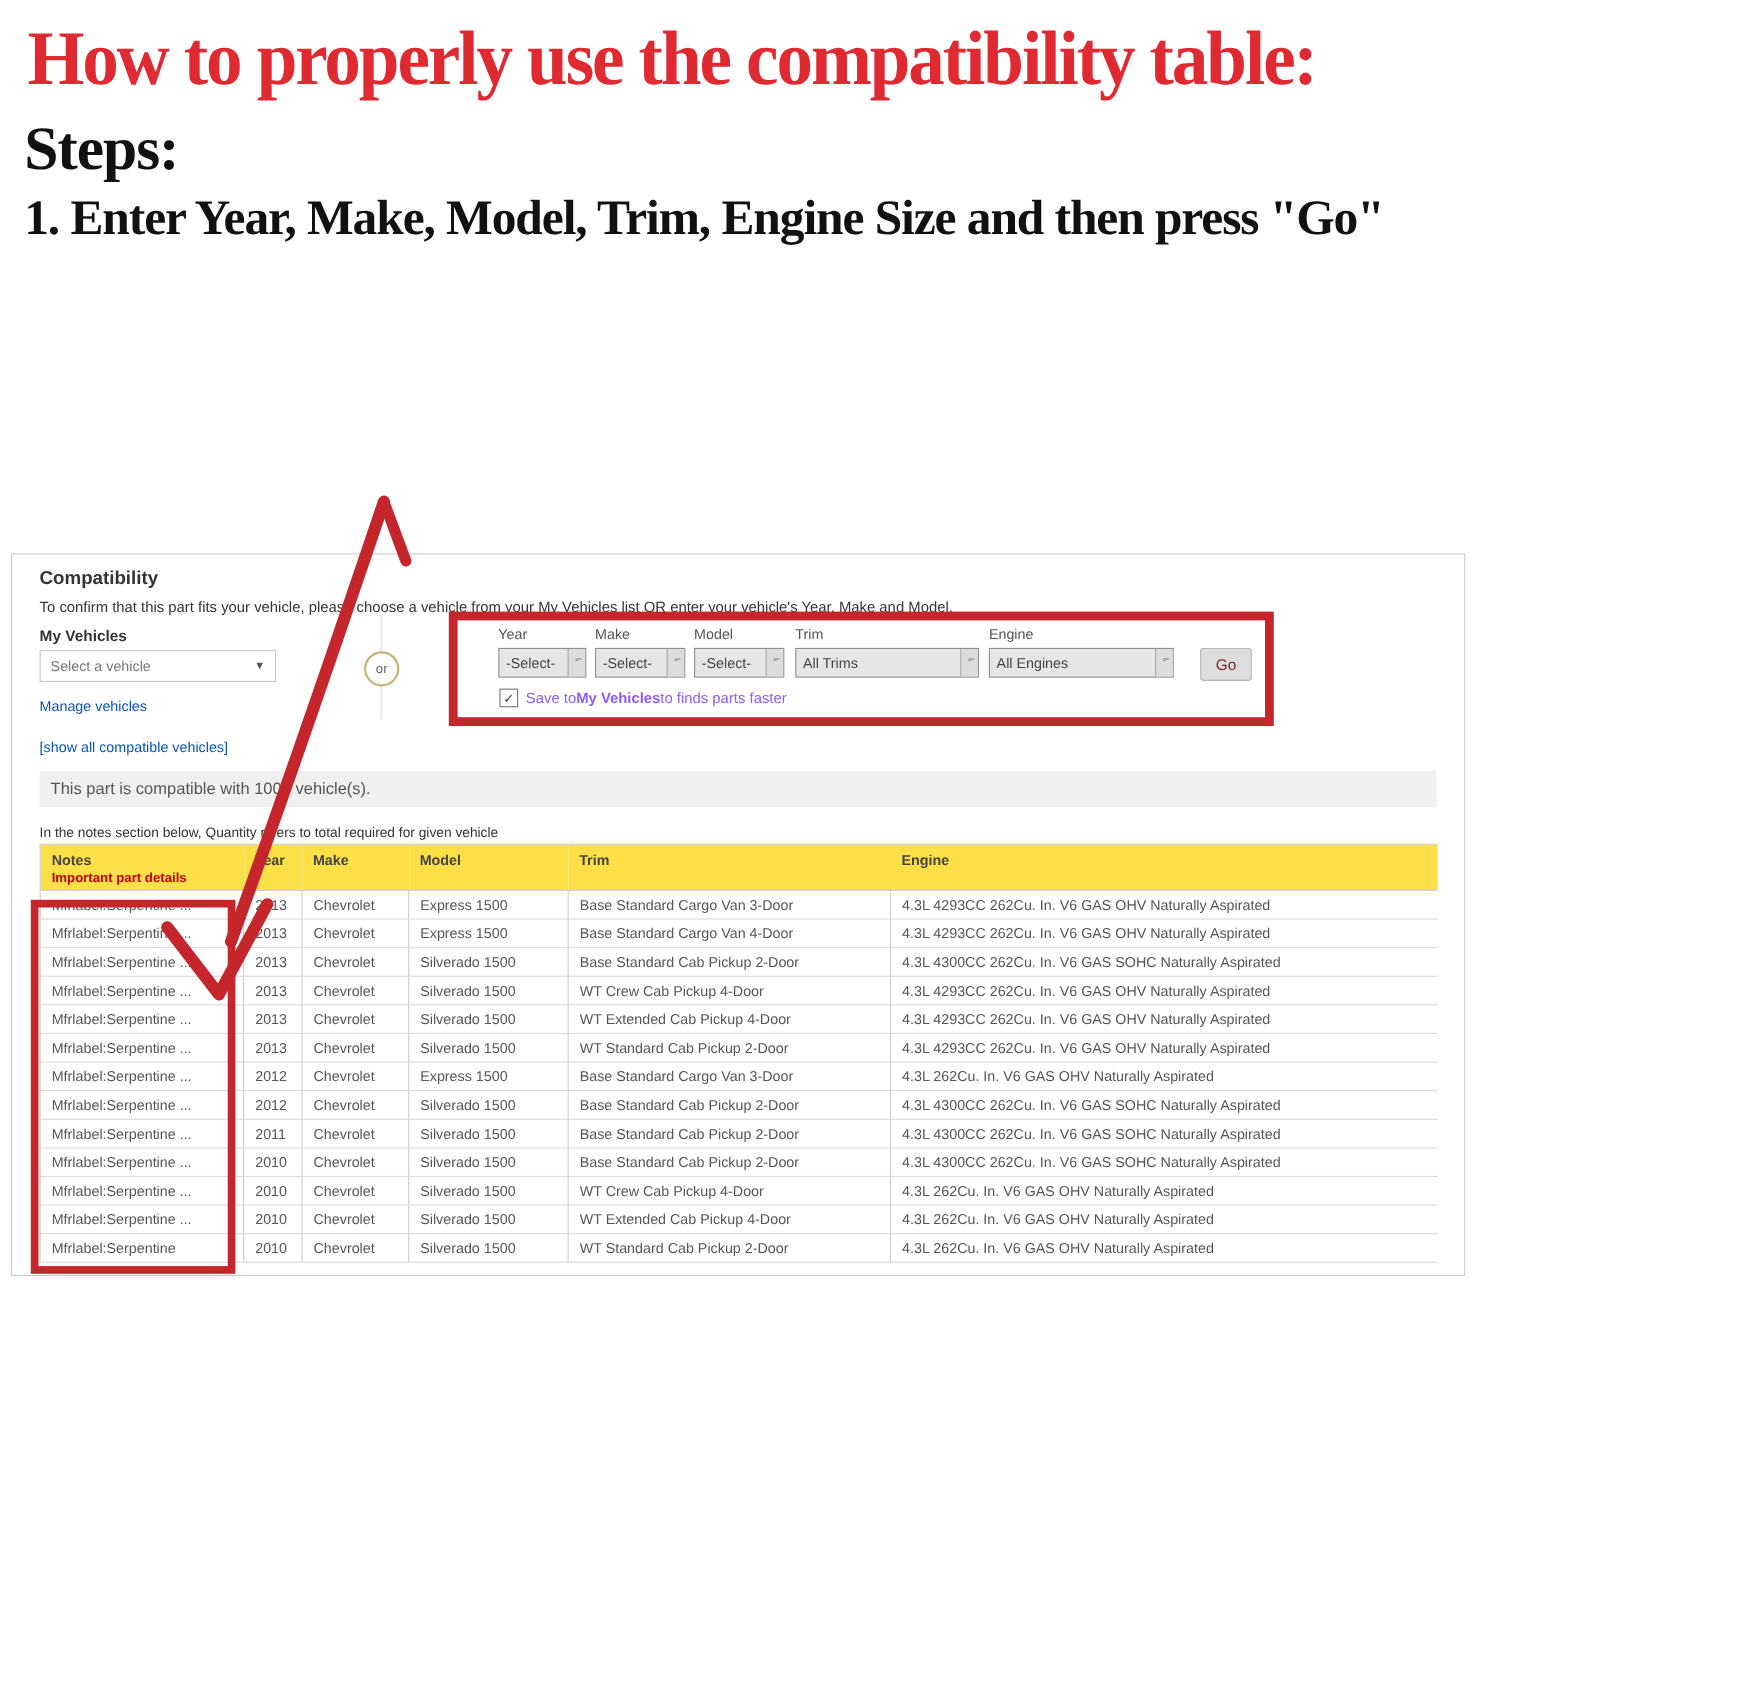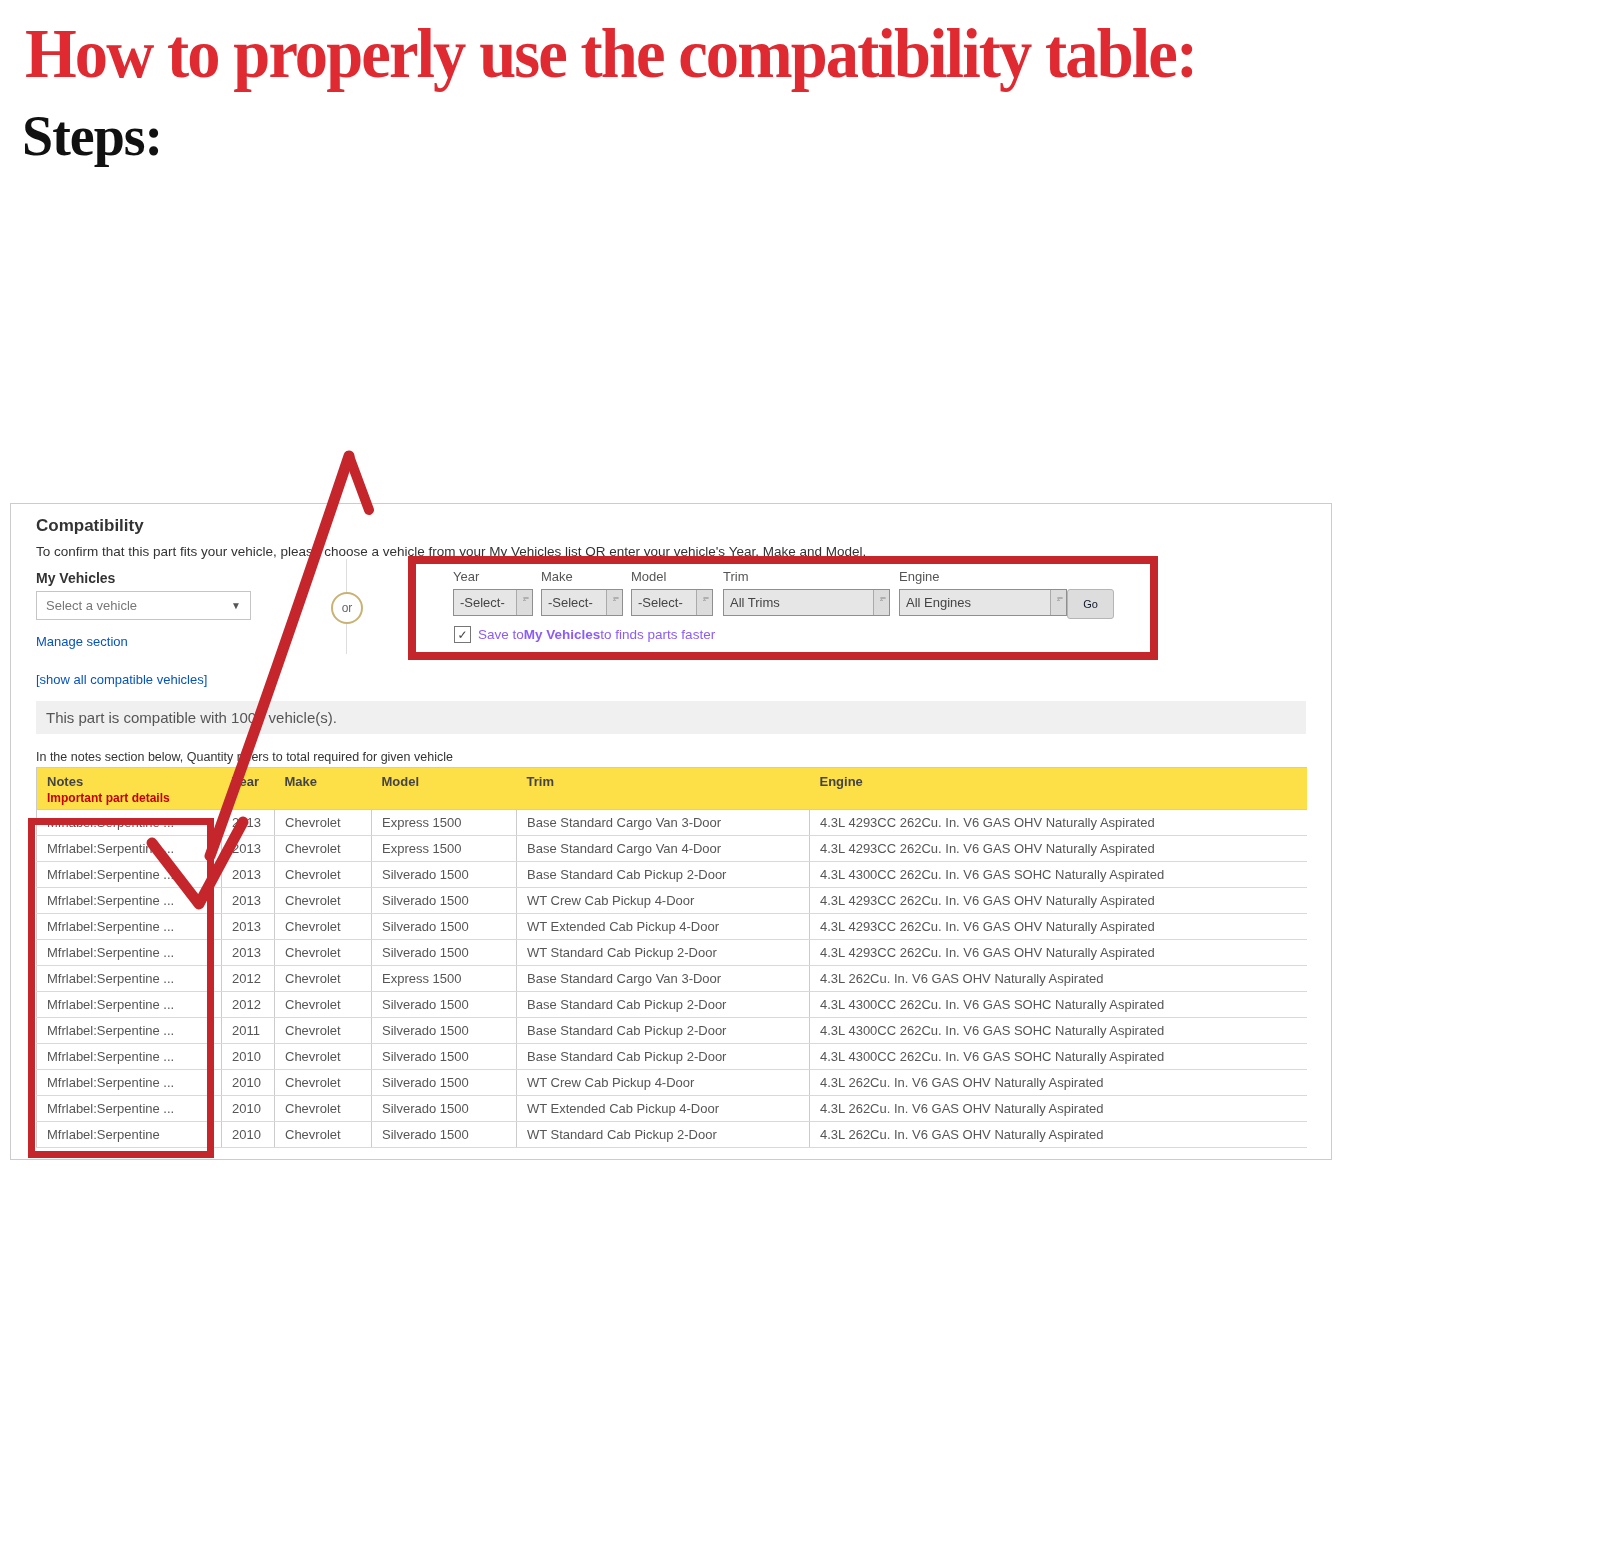--- a/index.html
+++ b/index.html
@@ -32,22 +32,22 @@
   .or-circle{position:absolute;left:320px;top:88px;width:28px;height:28px;border-radius:50%;
              border:2px solid #c9b274;background:#fff;display:flex;align-items:center;justify-content:center;
              font-size:12px;color:#666;}
   
   .f-label{position:absolute;font-size:13px;color:#555;top:65px;}
   .f-select{position:absolute;top:85px;height:27px;background:#e6e6e6;border:1px solid #8f8f8f;
             box-sizing:border-box;display:flex;align-items:stretch;font-size:13px;color:#444;cursor:pointer;}
   .f-select .val{flex:1;display:flex;align-items:center;padding-left:6px;white-space:nowrap;overflow:hidden;}
   .f-select .arr{width:15px;border-left:1px solid #aaa;background:#dcdcdc;display:flex;align-items:center;
                  justify-content:center;font-size:9px;color:#888;}
-  .go-btn{position:absolute;left:1056px;top:85px;width:45px;height:28px;background:#ddd;border:1px solid #b5b5b5;
-          border-radius:3px;font-size:11px;color:#0f172a;display:flex;align-items:center;justify-content:center;cursor:pointer;}
+  .go-btn{position:absolute;left:1080px;top:85px;width:45px;height:28px;background:#ddd;border:1px solid #b5b5b5;
+          border-radius:3px;font-size:14px;color:#7f1d1d;display:flex;align-items:center;justify-content:center;cursor:pointer;}
   .save-row{position:absolute;left:443px;top:122px;display:flex;align-items:center;font-size:13.5px;color:#8b5cf6;}
   .checkbox{width:15px;height:15px;border:1px solid #767676;background:#fff;margin-right:7px;
             display:flex;align-items:center;justify-content:center;font-size:12px;color:#444;cursor:pointer;}
   .checkbox.checked::after{content:"✓";}
   .banner{position:absolute;left:25px;top:197px;width:1270px;height:33px;background:#f0f0f1;
           display:flex;align-items:center;padding-left:10px;box-sizing:border-box;font-size:15px;color:#555;}
   .qty-note{position:absolute;left:25px;top:246px;font-size:12.5px;color:#333;}
   
   .veh-table{position:absolute;left:25px;top:263px;width:1270px;border-collapse:collapse;table-layout:fixed;
              font-size:13px;color:#565656;}
@@ -65,31 +65,32 @@
   .rect-notes{left:28px;top:818px;width:186px;height:340px;}
   .arrow-svg{position:absolute;left:0;top:0;width:1600px;height:1542px;pointer-events:none;}
 </style>
 </head>
 <body>
 
 <div class="page">
 
   <div class="serif headline">How to properly use the compatibility table:</div>
   <div class="serif steps-label">Steps:</div>
+  <div class="serif step1">1. Enter Year, Make, Model, Trim, Engine Size and then press "Go"</div>
 
   <div class="panel">
     <div class="panel-title">Compatibility</div>
     <div class="panel-desc">To confirm that this part fits your vehicle, please choose a vehicle from your My Vehicles list OR enter your vehicle's Year, Make and Model.</div>
 
     <div class="mv-label">My Vehicles</div>
     <div class="vehicle-select">
       <span>Select a vehicle</span>
       <span class="tri">▼</span>
     </div>
-    <a class="blue-link link-manage">Manage section</a>
+    <a class="blue-link link-manage">Manage vehicles</a>
     <a class="blue-link link-showall">[show all compatible vehicles]</a>
 
     <div class="or-line"></div>
     <div class="or-circle">or</div>
 
     <div class="f-label" style="left:442px">Year</div>
     <div class="f-select" style="left:442px;width:80px">
       <span class="val">-Select-</span>
       <span class="arr">ˆ̿</span>
     </div>

